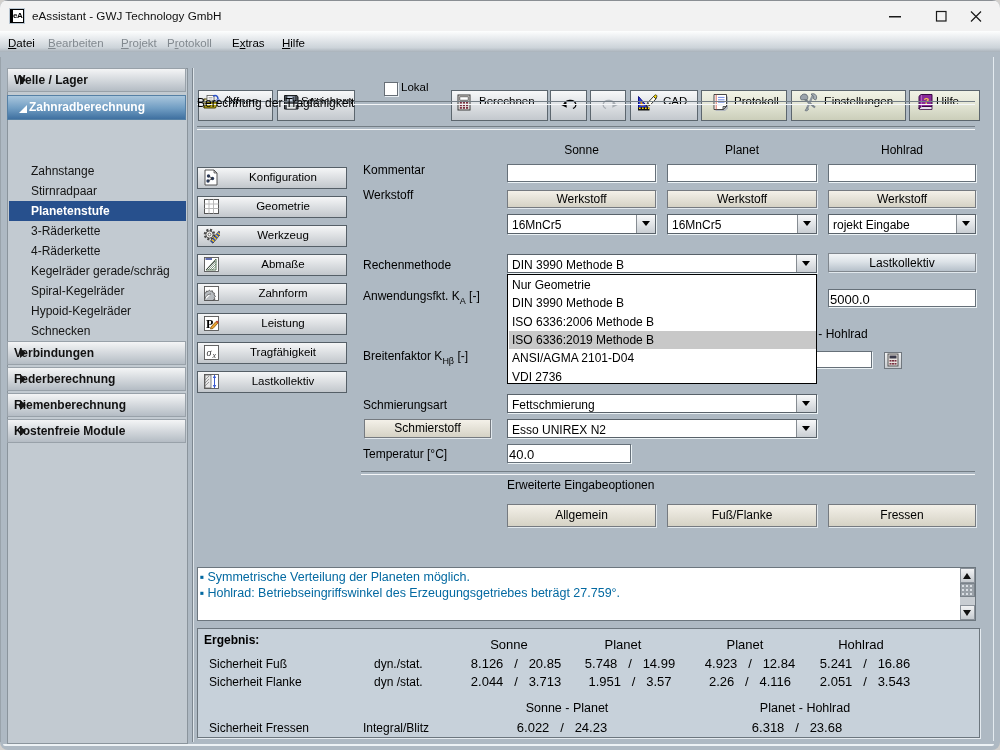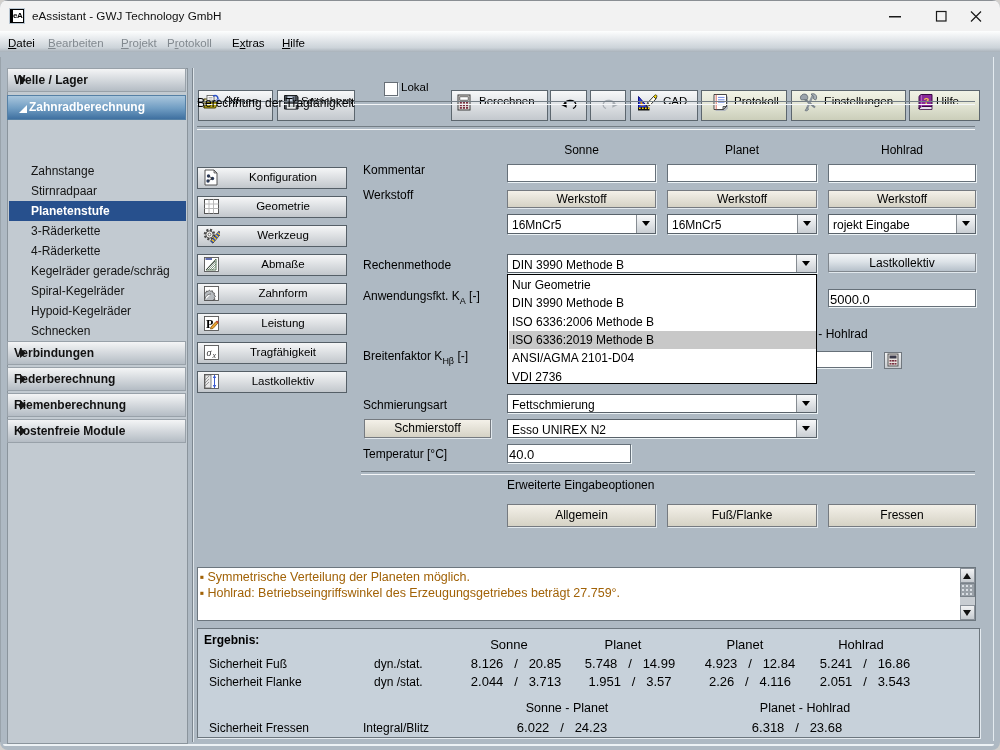--- a/index.html
+++ b/index.html
@@ -46,21 +46,21 @@
 .fbtn{position:absolute;border:1px solid #757a80;background:linear-gradient(#f4f1e9,#d5d2c5);box-sizing:border-box;font-size:12px;color:#000;text-align:center;box-shadow:1px 1px 0 rgba(238,244,248,0.8);}
 .combo{position:absolute;background:#fff;border:1px solid #59626a;box-sizing:border-box;font-size:12px;color:#000;box-shadow:1px 1px 0 rgba(238,244,248,0.95);}
 .combo .val{position:absolute;left:4px;top:2px;white-space:nowrap;}
 .combo .ab{position:absolute;right:0;top:0;bottom:0;width:19px;background:linear-gradient(#f8f9fa,#c9ced3);border-left:1px solid #868c92;}
 .combo .ab:after{content:"";position:absolute;left:5px;top:6px;border-top:5px solid #000;border-left:4px solid transparent;border-right:4px solid transparent;}
 #droplist{position:absolute;left:507px;top:274px;width:310px;height:110px;background:#fff;border:1px solid #000;box-sizing:border-box;z-index:50;}
 #droplist .it{position:absolute;left:1px;width:307px;height:18px;font-size:12px;padding:2px 0 0 3px;box-sizing:border-box;color:#000;}
 #droplist .it.hl{background:#c8c8c8;}
 
 #infobox{position:absolute;left:197px;top:567px;width:779px;height:54px;background:#fff;border:1px solid #6c767e;box-sizing:border-box;overflow:hidden;}
-#infobox .ln{position:absolute;left:1.5px;font-size:12.5px;color:#a16207;white-space:nowrap;}
+#infobox .ln{position:absolute;left:1.5px;font-size:12.5px;color:#0369a1;white-space:nowrap;}
 #sbar{position:absolute;left:960px;top:568px;width:15px;height:52px;background:#c8cdd2;}
 
 #ergebnis{position:absolute;left:197px;top:628px;width:783px;height:110px;background:#c7d1da;border:1px solid #6c767e;box-sizing:border-box;box-shadow:1px 1px 0 rgba(235,241,245,0.9);}
 .erow{position:absolute;font-size:12px;color:#000;white-space:nowrap;}
 .ecen{position:absolute;font-size:12px;color:#000;text-align:center;width:140px;white-space:nowrap;}
 #botline{position:absolute;left:3px;top:744px;width:991px;height:2px;background:#edf2f5;border-radius:0 0 4px 4px;}
 </style>
 </head>
 <body>
 <div id="win">

